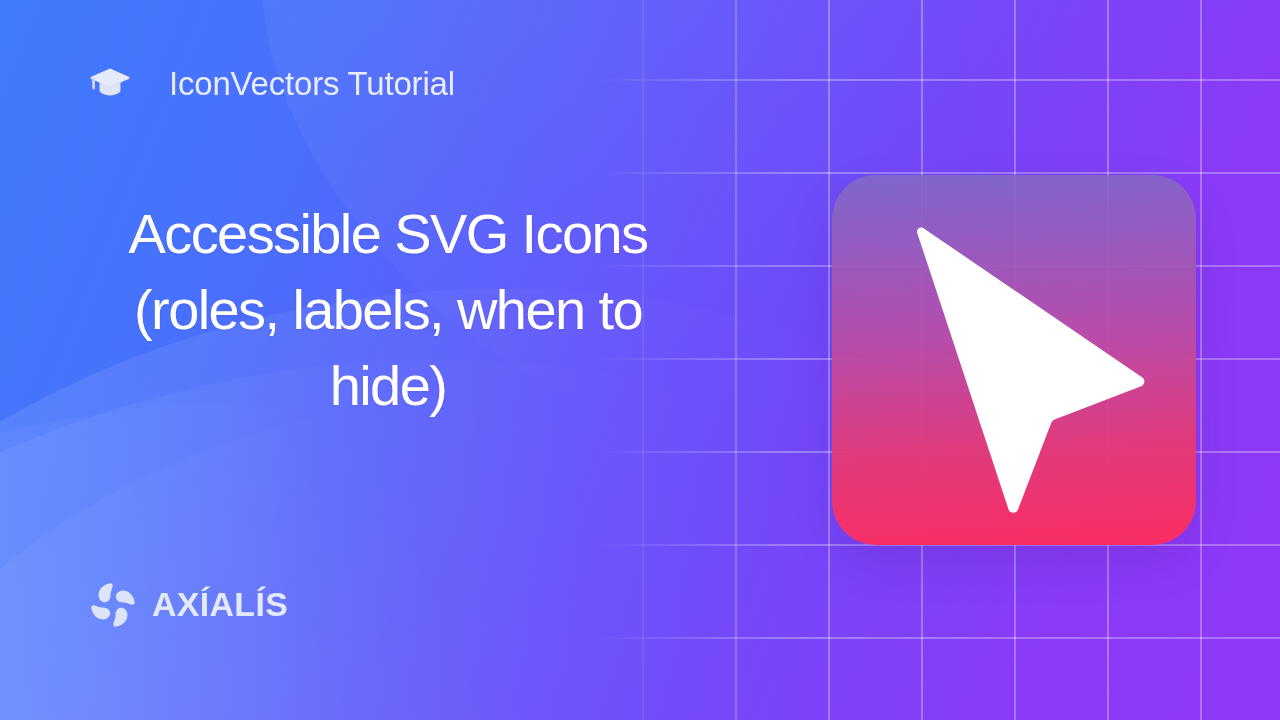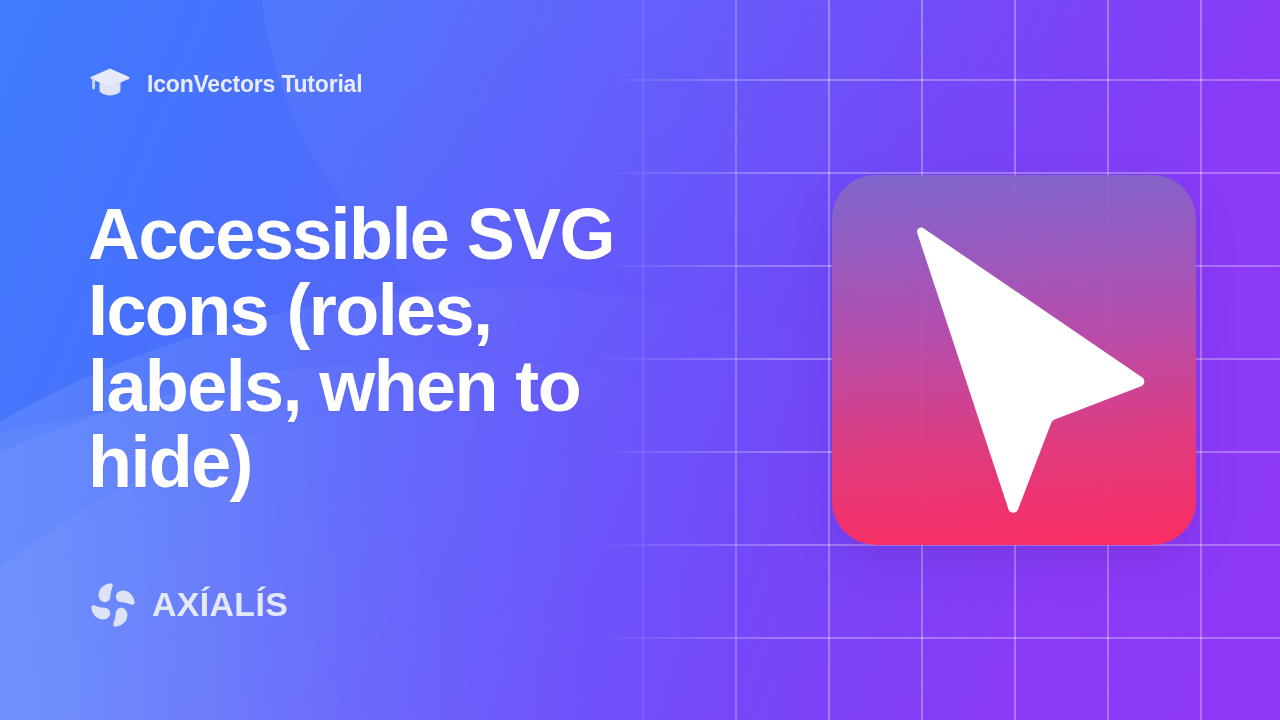--- a/index.html
+++ b/index.html
@@ -81,32 +81,33 @@
     pointer-events:none;
   }
 
   
   #brand {
     position:absolute; left:88px; top:62px;
     display:flex; align-items:center; gap:15px;
   }
   #brand .cap { width:44px; height:44px; display:block; flex:none; }
   #brand .brand-text {
-    font-size:23px; font-weight:700; letter-spacing:-.2px;
-    color:#e8ecfb; white-space:nowrap;
+    font-size:33px; font-weight:400; letter-spacing:-.2px;
+    color:#e8ecfb; white-space:nowrap;margin-left:22px;
   }
 
   
   #headline {
     position:absolute; left:88px; top:196px;
     width:600px;
-    font-size:72px; line-height:76px;
-    font-weight:700; letter-spacing:-1.6px;
+    font-size:56px; line-height:76px;
+    font-weight:400; letter-spacing:-1.6px;
     color:#ffffff;
     text-shadow:0 1px 2px rgba(30,40,120,.10);
+    text-align:center;
   }
 
   
   #axialis {
     position:absolute; left:88px; top:580px;
     display:flex; align-items:center; gap:14px;
   }
   #axialis .mark { width:50px; height:50px; display:block; flex:none; }
   #axialis .wordmark { height:40px; display:block; }
 

